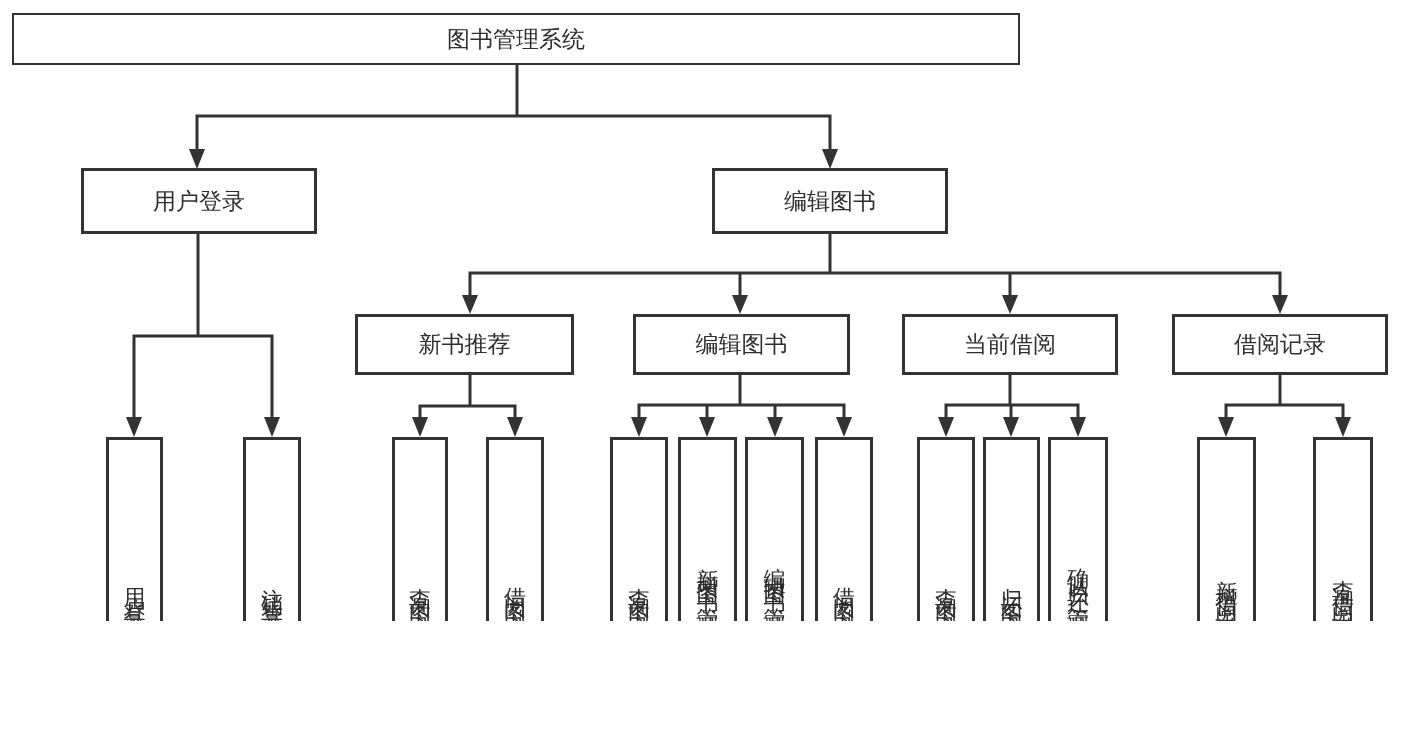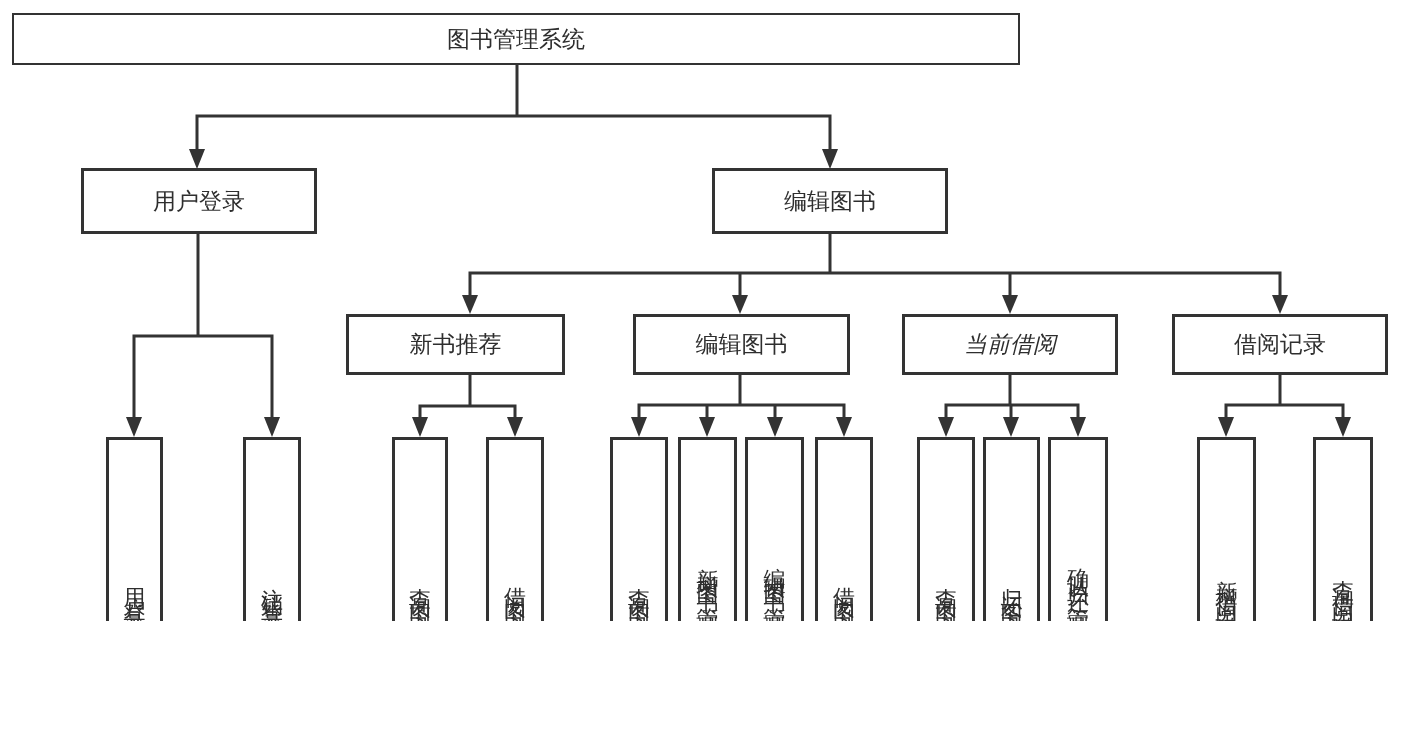--- a/index.html
+++ b/index.html
@@ -143,27 +143,27 @@
     <span class="label">图书管理系统</span>
   </div>
 
   <div class="node h-node" style="left:81px; top:168px; width:236px; height:66px;">
     <span class="label">用户登录</span>
   </div>
   <div class="node h-node" style="left:712px; top:168px; width:236px; height:66px;">
     <span class="label">编辑图书</span>
   </div>
 
-  <div class="node h-node" style="left:346px; top:314px; width:219px; height:61px;">
+  <div class="node h-node" style="left:355px; top:314px; width:219px; height:61px;">
     <span class="label">新书推荐</span>
   </div>
   <div class="node h-node" style="left:633px; top:314px; width:217px; height:61px;">
     <span class="label">编辑图书</span>
   </div>
-  <div class="node h-node" style="left:902px; top:314px; width:216px; height:61px;font-style:italic;">
+  <div class="node h-node" style="left:902px; top:314px; width:216px; height:61px;">
     <span class="label">当前借阅</span>
   </div>
   <div class="node h-node" style="left:1172px; top:314px; width:216px; height:61px;">
     <span class="label">借阅记录</span>
   </div>
 
   <div class="node v-node" style="left:106px; top:437px; width:57px; height:298px;">
     <span class="label">用户登录</span>
   </div>
   <div class="node v-node" style="left:243px; top:437px; width:58px; height:298px;">

